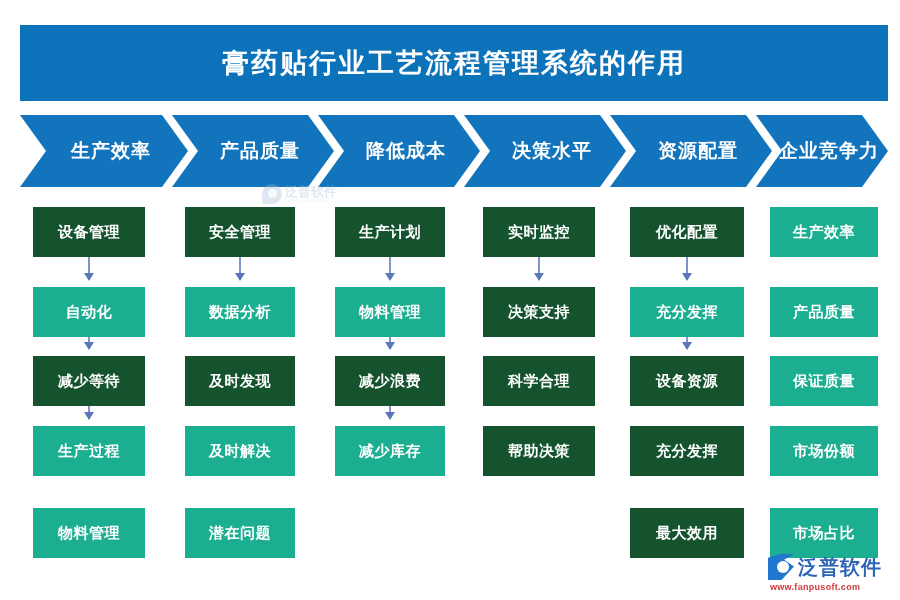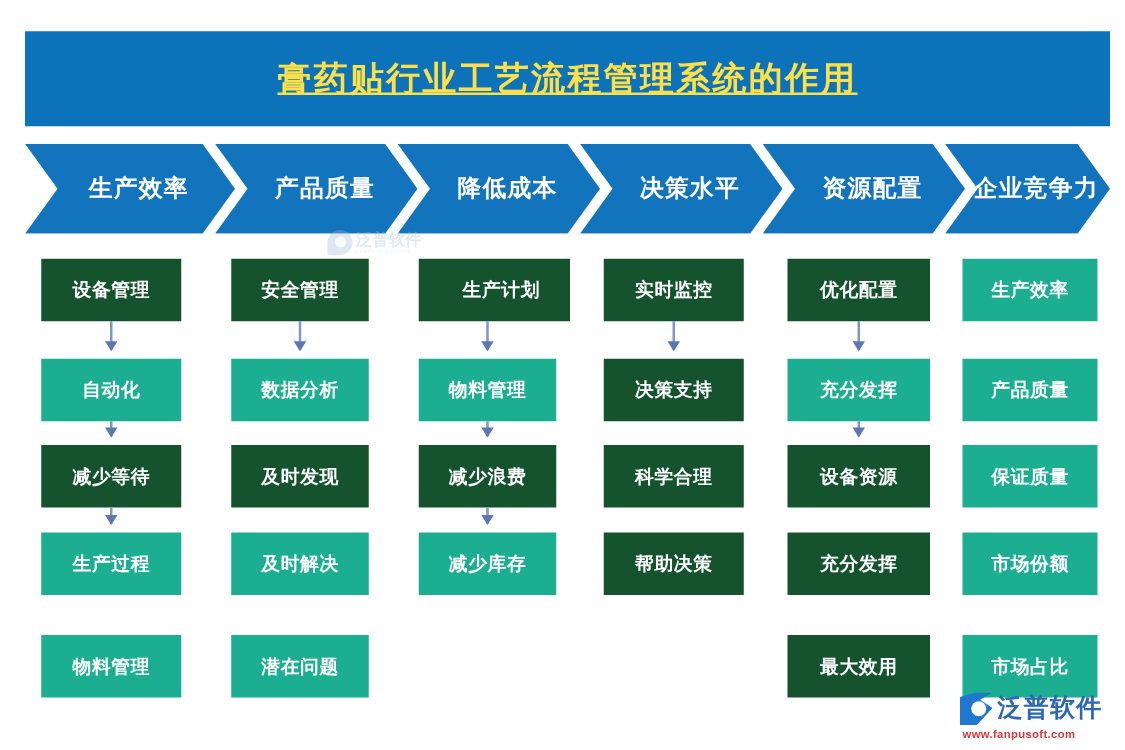--- a/index.html
+++ b/index.html
@@ -14,26 +14,25 @@
 
   
   .banner{
     position:absolute;
     left:20px;top:25px;
     width:868px;height:76px;
     background:#0C72BA;
     display:flex;align-items:center;justify-content:center;
   }
   .banner-title{
-    color:#fde047;
+    color:#ffffff;
     font-size:27px;
     font-weight:bold;
     letter-spacing:2px;
     white-space:nowrap;
-    text-decoration:underline;
   }
 
   
   .chevron-row{
     position:absolute;
     left:20px;top:115px;
     width:868px;height:72px;
   }
   .chevron{
     position:absolute;
@@ -227,21 +226,21 @@
         </div>
         <div class="node teal" style="left: 0px; top: 226px; width: 110px;">
           <span>及时解决</span>
         </div>
         <div class="node teal" style="left: 0px; top: 308px; width: 110px;">
           <span>潜在问题</span>
         </div>
         <div class="arrow" style="left: 54px; top: 57px; height: 23px;"></div>
       </div>
       <div class="col" style="left: 335px; width: 110px; height: 380px;">
-        <div class="node blue" style="left: 0px; top: 7px; width: 110px; padding-left: 11px;">
+        <div class="node blue" style="left: 0px; top: 7px; width: 110px;">
           <span>生产计划</span>
         </div>
         <div class="node teal" style="left: 0px; top: 87px; width: 110px;">
           <span>物料管理</span>
         </div>
         <div class="node blue" style="left: 0px; top: 156px; width: 110px;">
           <span>减少浪费</span>
         </div>
         <div class="node teal" style="left: 0px; top: 226px; width: 110px;">
           <span>减少库存</span>

